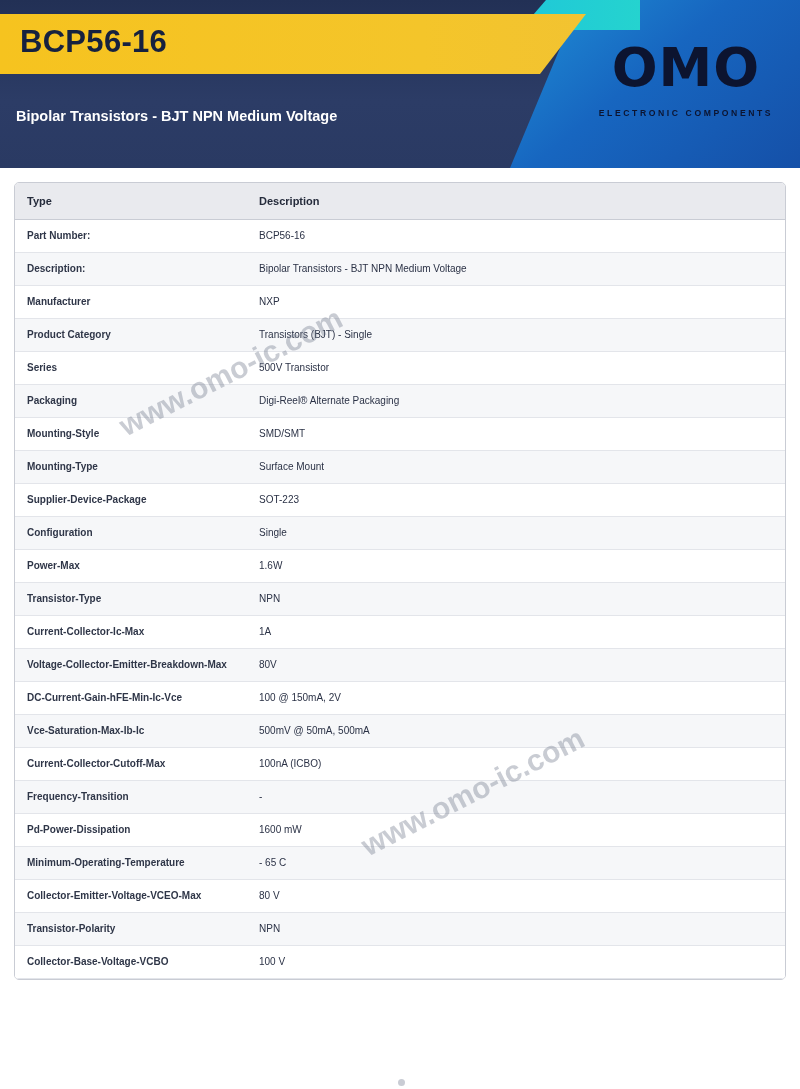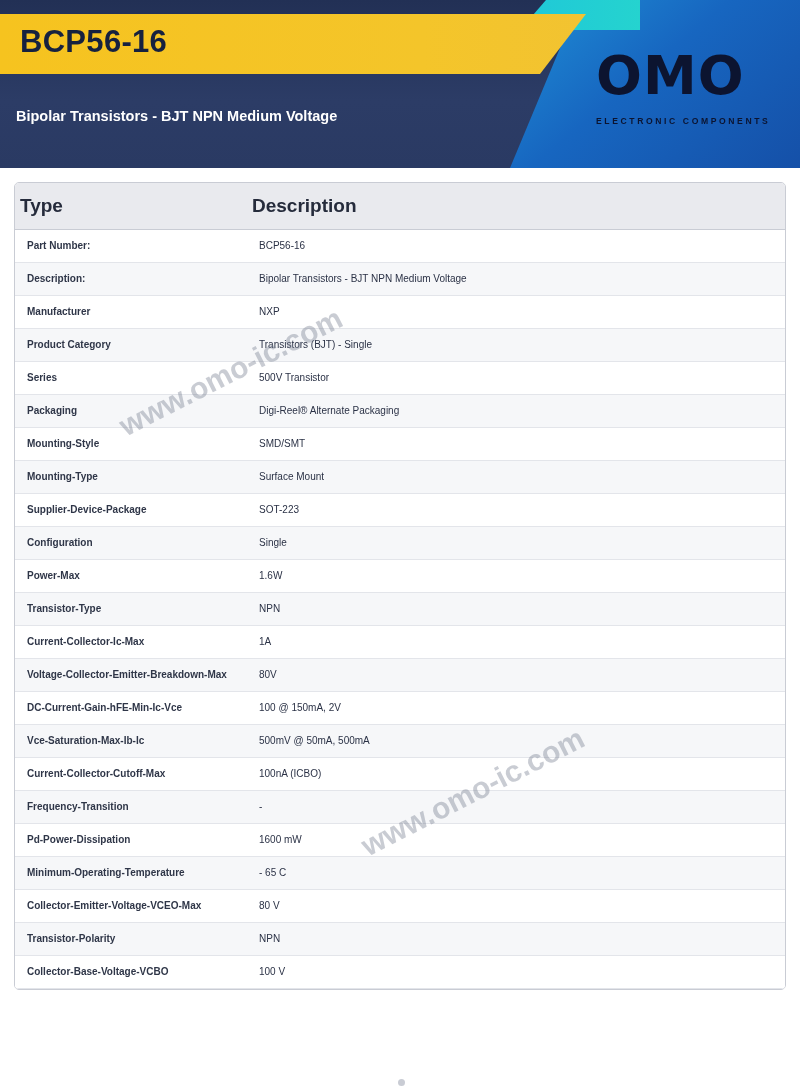--- a/index.html
+++ b/index.html
@@ -66,22 +66,23 @@
     position: absolute;
     left: 16px; top: 108px;
     font-size: 14.5px;
     font-weight: bold;
     color: #ffffff;
     z-index: 4;
   }
   
   .logo-wrap {
     position: absolute;
-    right: 24px; top: 48px;
+    right: 24px; top: 40px;
     width: 180px;
+    text-align: center;
     z-index: 6;
   }
   .logo-omo {
     font-size: 54px;
     font-weight: bold;
     color: #0c1430;
     letter-spacing: 1px;
     line-height: 56px;
     font-family: "DejaVu Sans", sans-serif;
   }
@@ -104,24 +105,24 @@
     overflow: hidden;
   }
   table {
     width: 100%;
     border-collapse: collapse;
     table-layout: fixed;
   }
   thead th {
     background: #e9eaee;
     color: #252b3b;
-    font-size: 19px;
+    font-size: 11px;
     font-weight: bold;
     text-align: left;
-    padding: 12px 5px;
+    padding: 12px 12px;
     border-bottom: 1px solid #c9ccd4;
   }
   th.col-type { width: 232px; }
   tbody td {
     font-size: 10px;
     color: #2b3246;
     padding: 8px 12px;
     border-bottom: 1px solid #e3e5ea;
     vertical-align: top;
     line-height: 16px;

